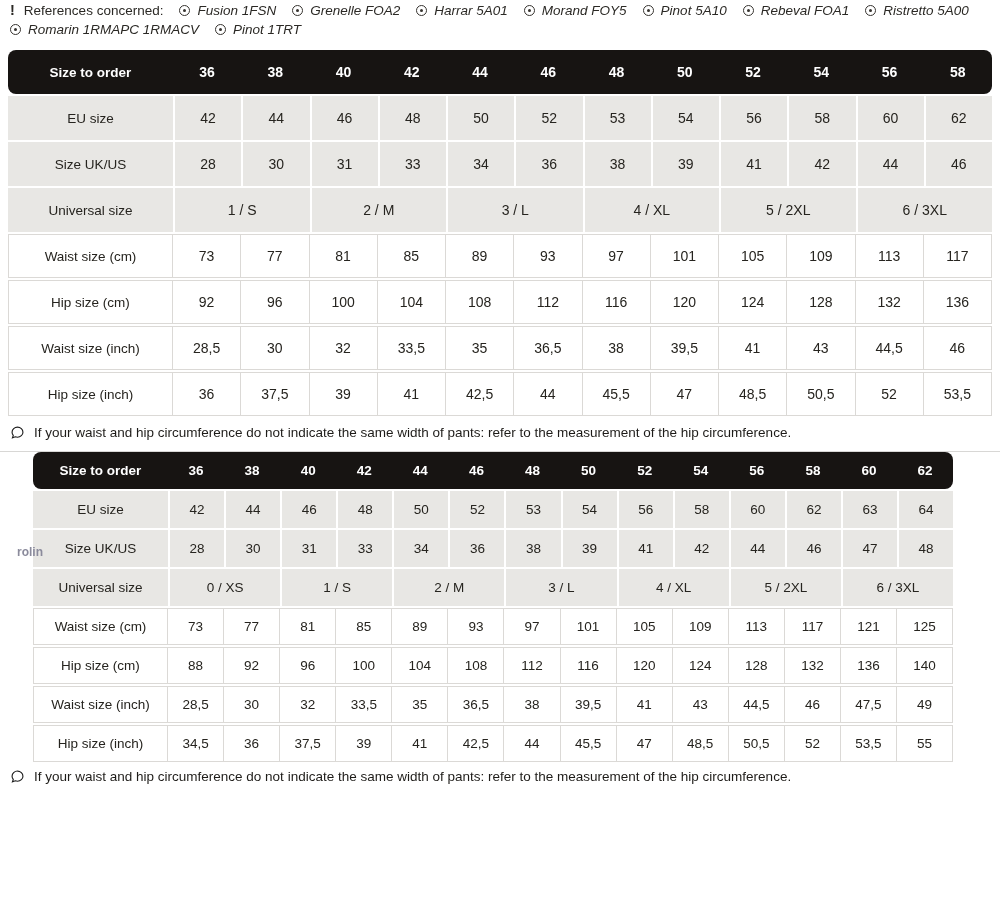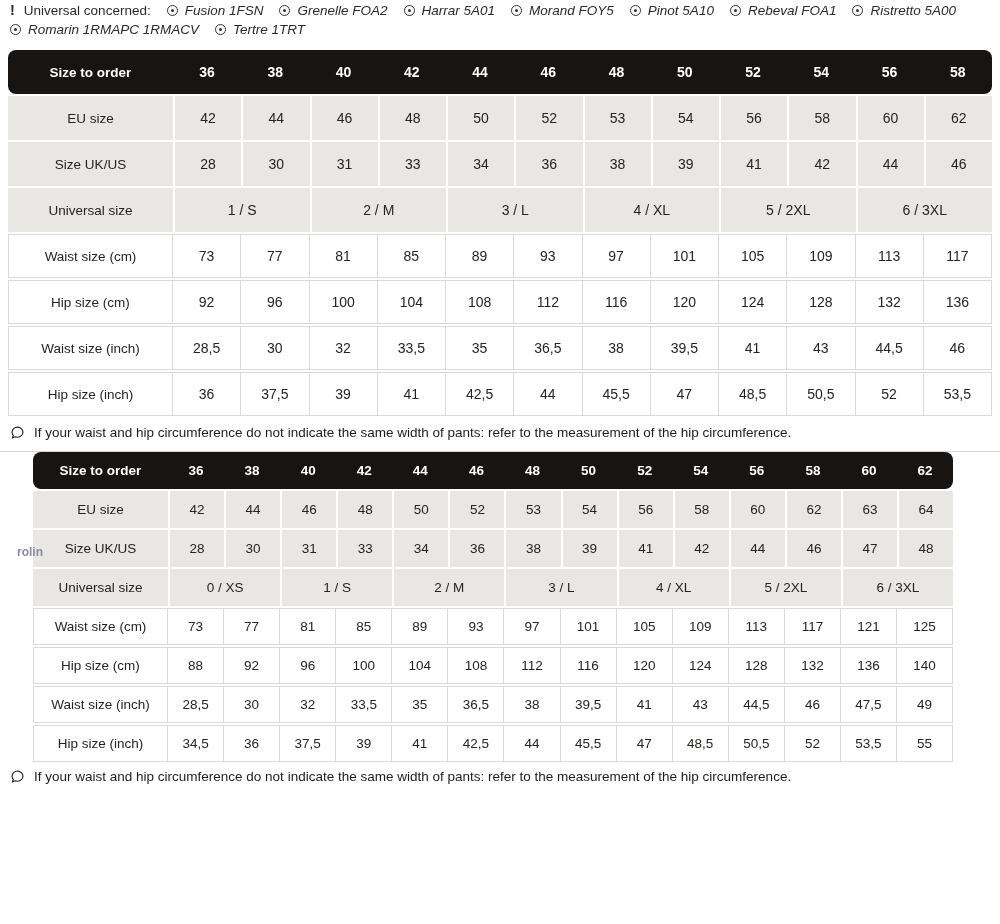--- a/index.html
+++ b/index.html
@@ -49,21 +49,21 @@
 </head>
 <body>
 
 <div class="page">
 
   <section class="sec sec1">
 
     <div class="refs">
       <span class="ref-head">
         <span class="excl">!</span>
-        <span>Universal concerned:</span>
+        <span>References concerned:</span>
       </span>
     <span class="ref-item">
           <span class="refdot">
             <span class="refdot-inner"></span>
           </span>
           <span>Fusion 1FSN</span>
         </span>
         <span class="ref-item">
           <span class="refdot">
             <span class="refdot-inner"></span>
@@ -103,21 +103,21 @@
         <span class="ref-item">
           <span class="refdot">
             <span class="refdot-inner"></span>
           </span>
           <span>Romarin 1RMAPC 1RMACV</span>
         </span>
         <span class="ref-item">
           <span class="refdot">
             <span class="refdot-inner"></span>
           </span>
-          <span>Tertre 1TRT</span>
+          <span>Pinot 1TRT</span>
         </span>
       </div>
 
     <div class="table">
         <div class="row header-row">
           <div class="cell label-cell">Size to order</div>
           <div class="cell">36</div>
           <div class="cell">38</div>
           <div class="cell">40</div>
           <div class="cell">42</div>

